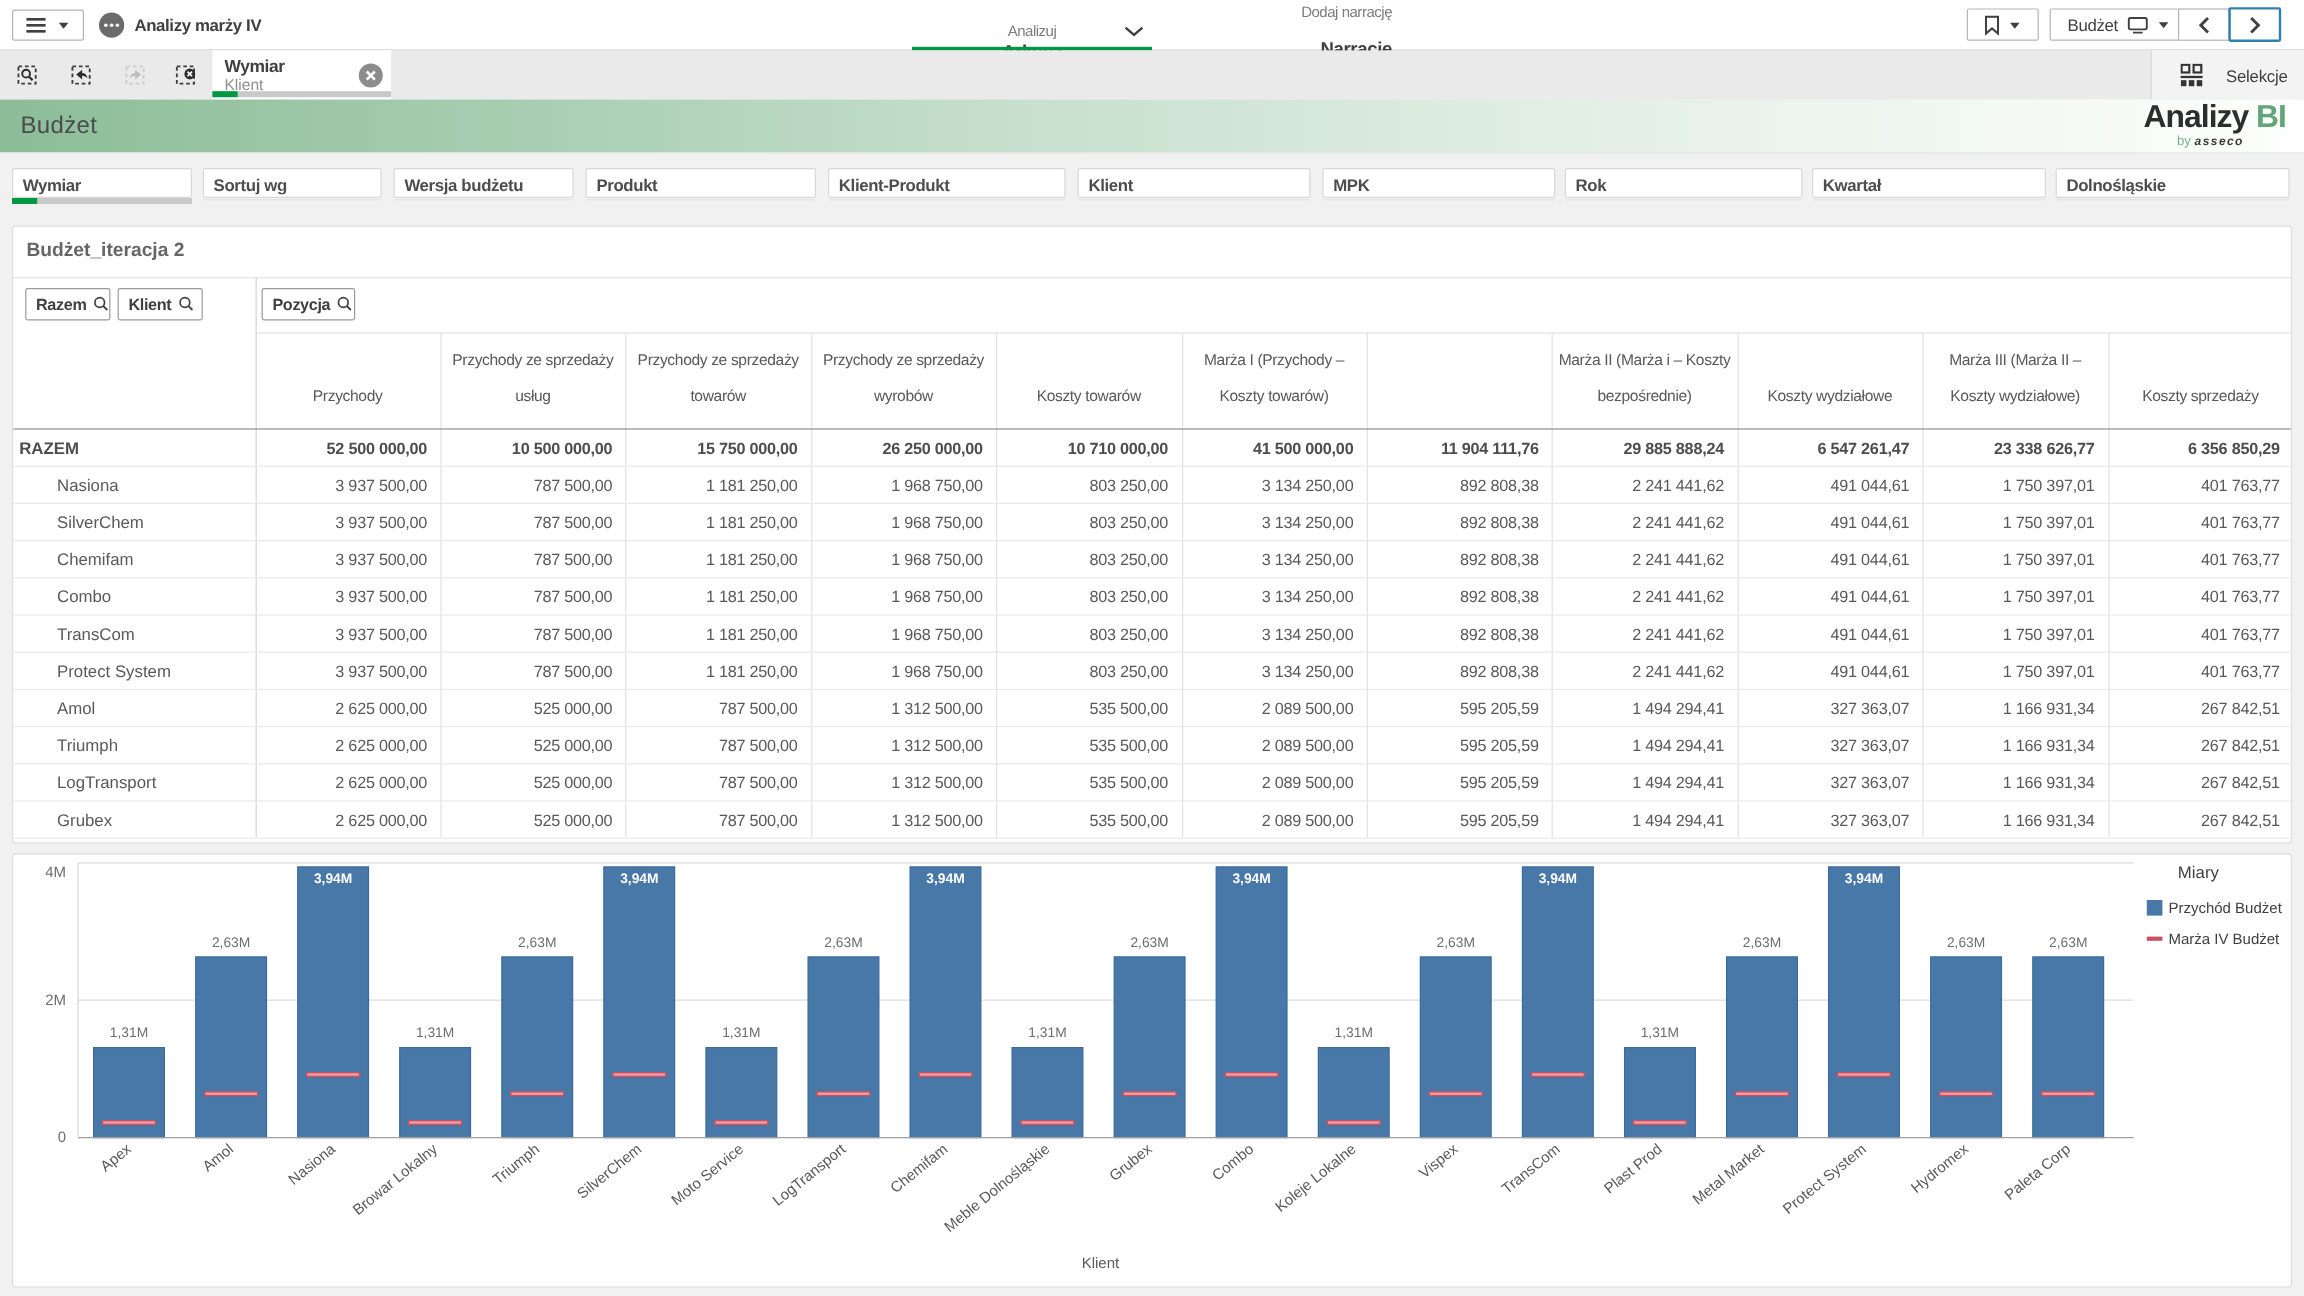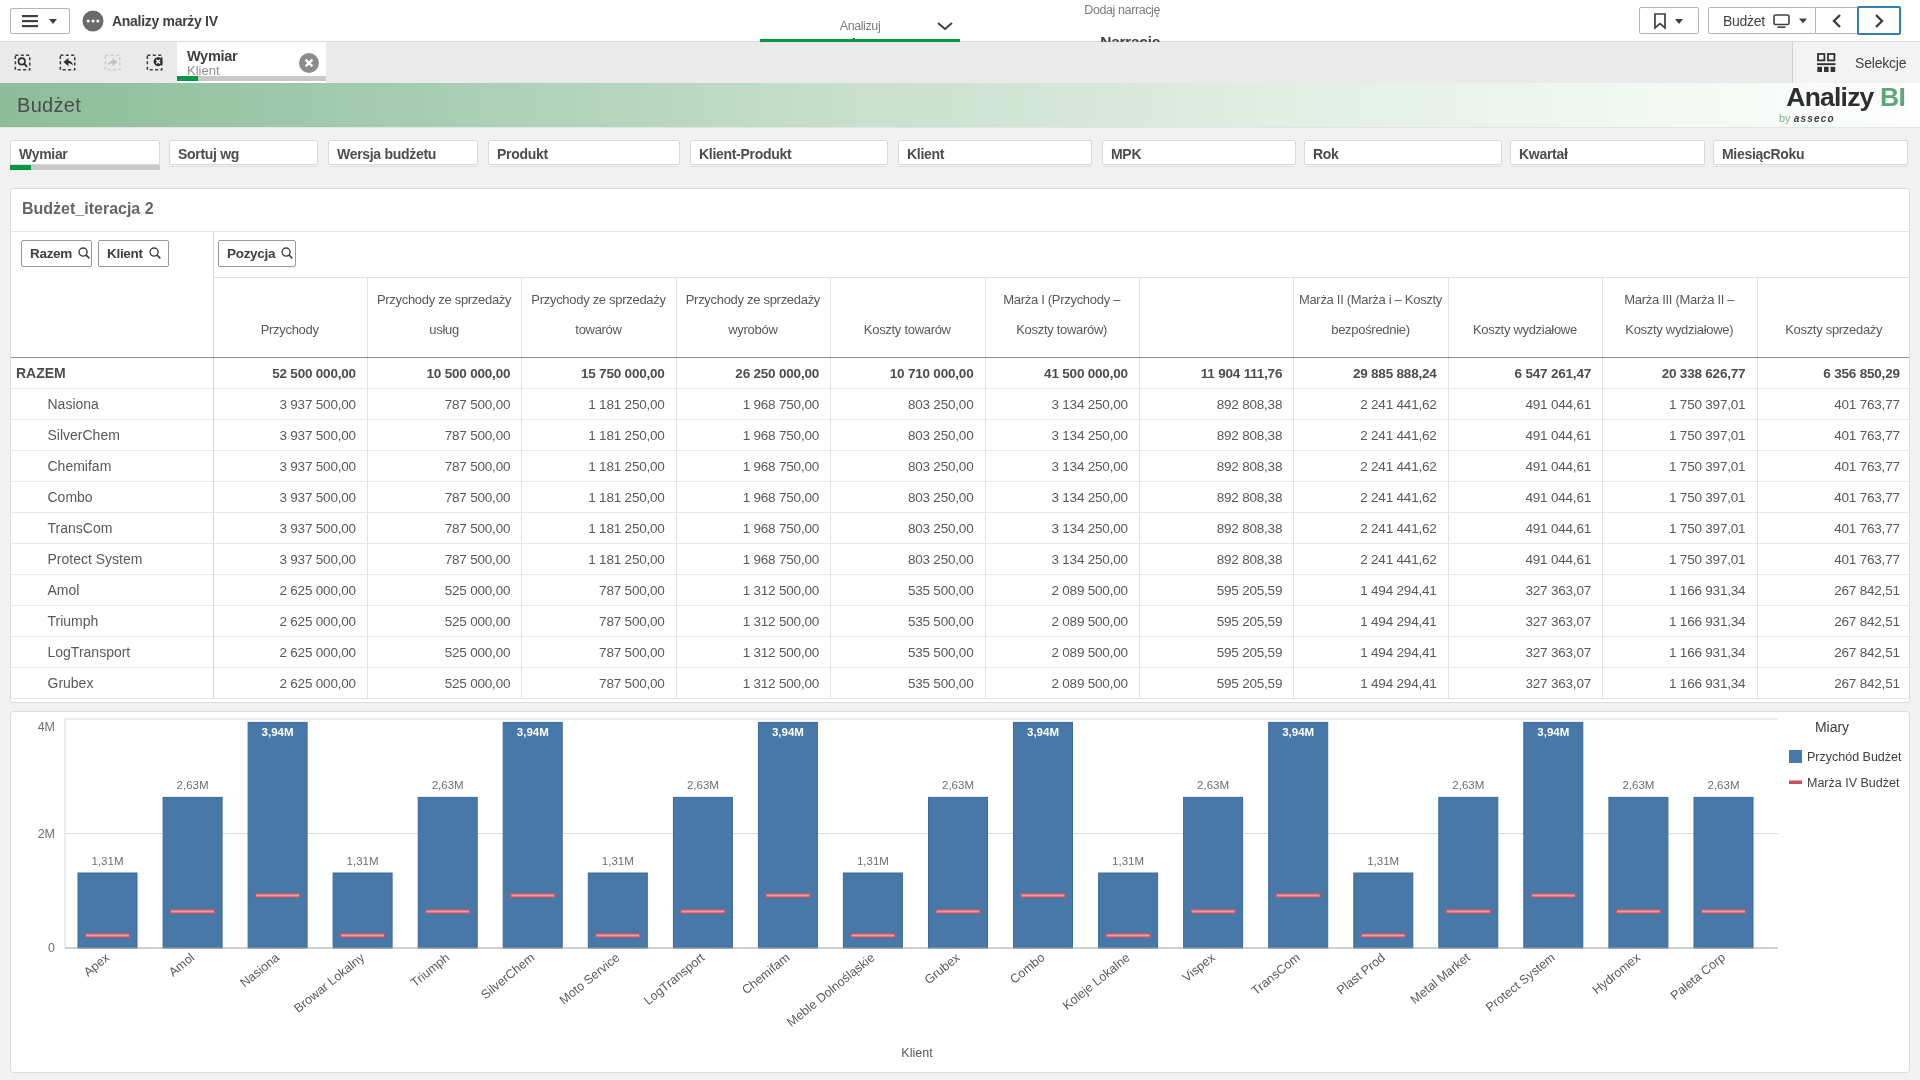--- a/index.html
+++ b/index.html
@@ -108,21 +108,21 @@
         <rect x="7" y="13.8" width="4.6" height="5.2" fill="#333"></rect>
         <rect x="13.6" y="13.8" width="4.6" height="5.2" fill="#333"></rect>
  </svg>
  <div class="a" style="left:1855px;top:13px;font-size:14px;letter-spacing:-0.2px;color:#404040;">Selekcje</div>
 </div>
 
 <div class="a" style="left:0;top:83px;width:1920px;height:45px;background:linear-gradient(90deg,#8cbd98 0%,#a7cdb1 22%,#c8e0cd 45%,#e2efe5 68%,#f4f9f5 88%,#fdfefd 100%);border-bottom:1px solid #e2e6e2;">
   <div class="a" style="left:17px;top:11px;font-size:20px;letter-spacing:0.3px;color:#4c4c50;">Budżet</div>
   <div class="a" style="left:1700px;top:1px;width:205px;text-align:right;">
     <div style="font-size:26.5px;font-weight:bold;color:#2e2e2e;letter-spacing:-0.8px;line-height:27px;">Analizy <span style="color:#61a57b;">BI</span></div>
-    <div style="text-align:left;padding-left:79px;font-size:11px;line-height:13px;margin-top:1px;"><span style="color:#7cb08d;">by </span><span style="color:#3a3a3a;font-weight:bold;letter-spacing:1.2px;font-style:italic;font-size:10px;">asseco</span></div>
+    <div style="text-align:center;padding-left:79px;font-size:11px;line-height:13px;margin-top:1px;"><span style="color:#7cb08d;">by </span><span style="color:#3a3a3a;font-weight:bold;letter-spacing:1.2px;font-style:italic;font-size:10px;">asseco</span></div>
   </div>
 </div>
 
 <div class="a" style="left:0;top:128px;width:1920px;height:52px;background:#f1f1f1;">
 <div class="a" style="left:10px;top:12px;width:150px;height:25px;background:#fff;border:1px solid #d8d8d8;border-radius:2px;">
 <div style="font-size:14px;letter-spacing:-0.3px;font-weight:bold;color:#4d4d4d;padding:4.5px 0 0 8px;white-space:nowrap;overflow:hidden;">Wymiar</div>
       </div>
 <div class="a" style="left:10px;top:37px;width:150px;height:5px;background:#c9c9c9;"></div>
 <div class="a" style="left:10px;top:37px;width:21px;height:5px;background:#009845;"></div>
 <div class="a" style="left:169px;top:12px;width:149px;height:25px;background:#fff;border:1px solid #d8d8d8;border-radius:2px;">
@@ -151,21 +151,21 @@
 <div class="a" style="left:1103px;top:38px;width:192px;height:1px;background:#e0e0e0;"></div>
 <div class="a" style="left:1304px;top:12px;width:198px;height:25px;background:#fff;border:1px solid #d8d8d8;border-radius:2px;">
 <div style="font-size:14px;letter-spacing:-0.3px;font-weight:bold;color:#4d4d4d;padding:4.5px 0 0 8px;white-space:nowrap;overflow:hidden;">Rok</div>
       </div>
 <div class="a" style="left:1305px;top:38px;width:196px;height:1px;background:#e0e0e0;"></div>
 <div class="a" style="left:1510px;top:12px;width:195px;height:25px;background:#fff;border:1px solid #d8d8d8;border-radius:2px;">
 <div style="font-size:14px;letter-spacing:-0.3px;font-weight:bold;color:#4d4d4d;padding:4.5px 0 0 8px;white-space:nowrap;overflow:hidden;">Kwartał</div>
       </div>
 <div class="a" style="left:1511px;top:38px;width:193px;height:1px;background:#e0e0e0;"></div>
 <div class="a" style="left:1713px;top:12px;width:195px;height:25px;background:#fff;border:1px solid #d8d8d8;border-radius:2px;">
-<div style="font-size:14px;letter-spacing:-0.3px;font-weight:bold;color:#4d4d4d;padding:4.5px 0 0 8px;white-space:nowrap;overflow:hidden;">MiesiącRoku</div>
+<div style="font-size:14px;letter-spacing:-0.3px;font-weight:bold;color:#4d4d4d;padding:4.5px 0 0 8px;white-space:nowrap;overflow:hidden;">Dolnośląskie</div>
       </div>
 <div class="a" style="left:1714px;top:38px;width:193px;height:1px;background:#e0e0e0;"></div>
 </div>
 <div class="a" style="left:10px;top:188px;width:1900px;height:515px;background:#fff;border:1px solid #dcdcdc;border-radius:3px;overflow:hidden;">
 <div class="a" style="left:11px;top:11px;font-size:16px;font-weight:bold;color:#666;">Budżet_iteracja 2</div>
 <div class="a" style="left:0;top:42px;width:1900px;height:1px;background:#e6e6e6;"></div>
 <div class="a flex" style="left:10px;top:51px;width:71px;height:27px;border:1px solid #9a9a9a;border-radius:2px;">
         <span style="font-size:13.5px;letter-spacing:-0.3px;font-weight:bold;color:#404040;margin-left:8px;">Razem</span>
         <svg width="15" height="15" viewBox="0 0 16 16" style="margin-left:5px;flex:none;">
           <circle cx="6.5" cy="6.5" r="4.3" fill="none" stroke="#404040" stroke-width="1.5"></circle>
@@ -213,21 +213,21 @@
 <span style="flex:none;width:201.5px;padding-left:5.0px;font-size:14px;font-weight:bold;color:#4d4d4d;box-sizing:border-box;white-space:nowrap;">RAZEM</span>
 <span style="flex:none;width:154.4px;text-align:right;padding-right:11px;font-size:13.5px;letter-spacing:-0.2px;font-weight:bold;color:#4d4d4d;box-sizing:border-box;">52 500 000,00</span>
 <span style="flex:none;width:154.4px;text-align:right;padding-right:11px;font-size:13.5px;letter-spacing:-0.2px;font-weight:bold;color:#4d4d4d;box-sizing:border-box;">10 500 000,00</span>
 <span style="flex:none;width:154.4px;text-align:right;padding-right:11px;font-size:13.5px;letter-spacing:-0.2px;font-weight:bold;color:#4d4d4d;box-sizing:border-box;">15 750 000,00</span>
 <span style="flex:none;width:154.4px;text-align:right;padding-right:11px;font-size:13.5px;letter-spacing:-0.2px;font-weight:bold;color:#4d4d4d;box-sizing:border-box;">26 250 000,00</span>
 <span style="flex:none;width:154.4px;text-align:right;padding-right:11px;font-size:13.5px;letter-spacing:-0.2px;font-weight:bold;color:#4d4d4d;box-sizing:border-box;">10 710 000,00</span>
 <span style="flex:none;width:154.4px;text-align:right;padding-right:11px;font-size:13.5px;letter-spacing:-0.2px;font-weight:bold;color:#4d4d4d;box-sizing:border-box;">41 500 000,00</span>
 <span style="flex:none;width:154.4px;text-align:right;padding-right:11px;font-size:13.5px;letter-spacing:-0.2px;font-weight:bold;color:#4d4d4d;box-sizing:border-box;">11 904 111,76</span>
 <span style="flex:none;width:154.4px;text-align:right;padding-right:11px;font-size:13.5px;letter-spacing:-0.2px;font-weight:bold;color:#4d4d4d;box-sizing:border-box;">29 885 888,24</span>
 <span style="flex:none;width:154.4px;text-align:right;padding-right:11px;font-size:13.5px;letter-spacing:-0.2px;font-weight:bold;color:#4d4d4d;box-sizing:border-box;">6 547 261,47</span>
-<span style="flex:none;width:154.4px;text-align:right;padding-right:11px;font-size:13.5px;letter-spacing:-0.2px;font-weight:bold;color:#4d4d4d;box-sizing:border-box;">20 338 626,77</span>
+<span style="flex:none;width:154.4px;text-align:right;padding-right:11px;font-size:13.5px;letter-spacing:-0.2px;font-weight:bold;color:#4d4d4d;box-sizing:border-box;">23 338 626,77</span>
 <span style="flex:none;width:154.4px;text-align:right;padding-right:11px;font-size:13.5px;letter-spacing:-0.2px;font-weight:bold;color:#4d4d4d;box-sizing:border-box;">6 356 850,29</span>
 </div>
 <div class="a flex" style="left:0;top:200px;width:1900px;height:30px;">
 <span style="flex:none;width:201.5px;padding-left:36.5px;font-size:14px;font-weight:normal;color:#595959;box-sizing:border-box;white-space:nowrap;">Nasiona</span>
 <span style="flex:none;width:154.4px;text-align:right;padding-right:11px;font-size:13.5px;letter-spacing:-0.2px;font-weight:normal;color:#595959;box-sizing:border-box;">3 937 500,00</span>
 <span style="flex:none;width:154.4px;text-align:right;padding-right:11px;font-size:13.5px;letter-spacing:-0.2px;font-weight:normal;color:#595959;box-sizing:border-box;">787 500,00</span>
 <span style="flex:none;width:154.4px;text-align:right;padding-right:11px;font-size:13.5px;letter-spacing:-0.2px;font-weight:normal;color:#595959;box-sizing:border-box;">1 181 250,00</span>
 <span style="flex:none;width:154.4px;text-align:right;padding-right:11px;font-size:13.5px;letter-spacing:-0.2px;font-weight:normal;color:#595959;box-sizing:border-box;">1 968 750,00</span>
 <span style="flex:none;width:154.4px;text-align:right;padding-right:11px;font-size:13.5px;letter-spacing:-0.2px;font-weight:normal;color:#595959;box-sizing:border-box;">803 250,00</span>
 <span style="flex:none;width:154.4px;text-align:right;padding-right:11px;font-size:13.5px;letter-spacing:-0.2px;font-weight:normal;color:#595959;box-sizing:border-box;">3 134 250,00</span>

